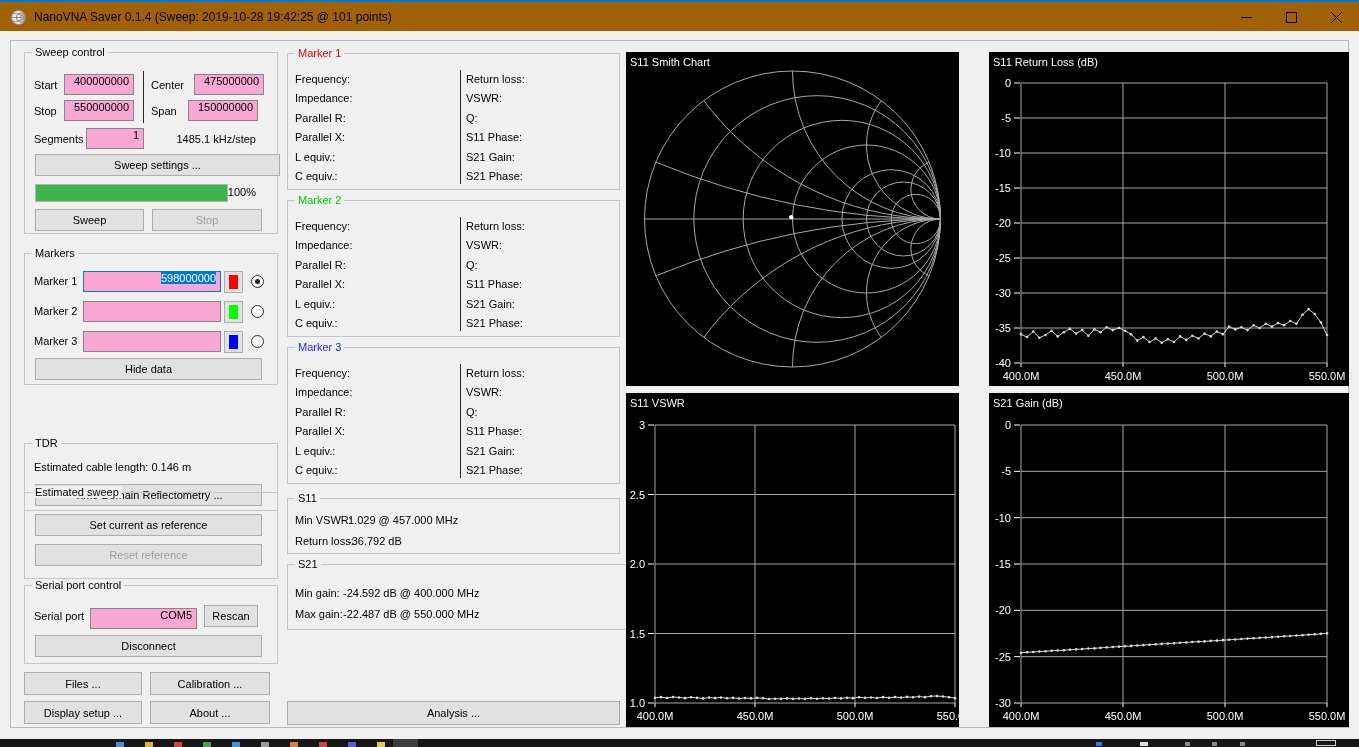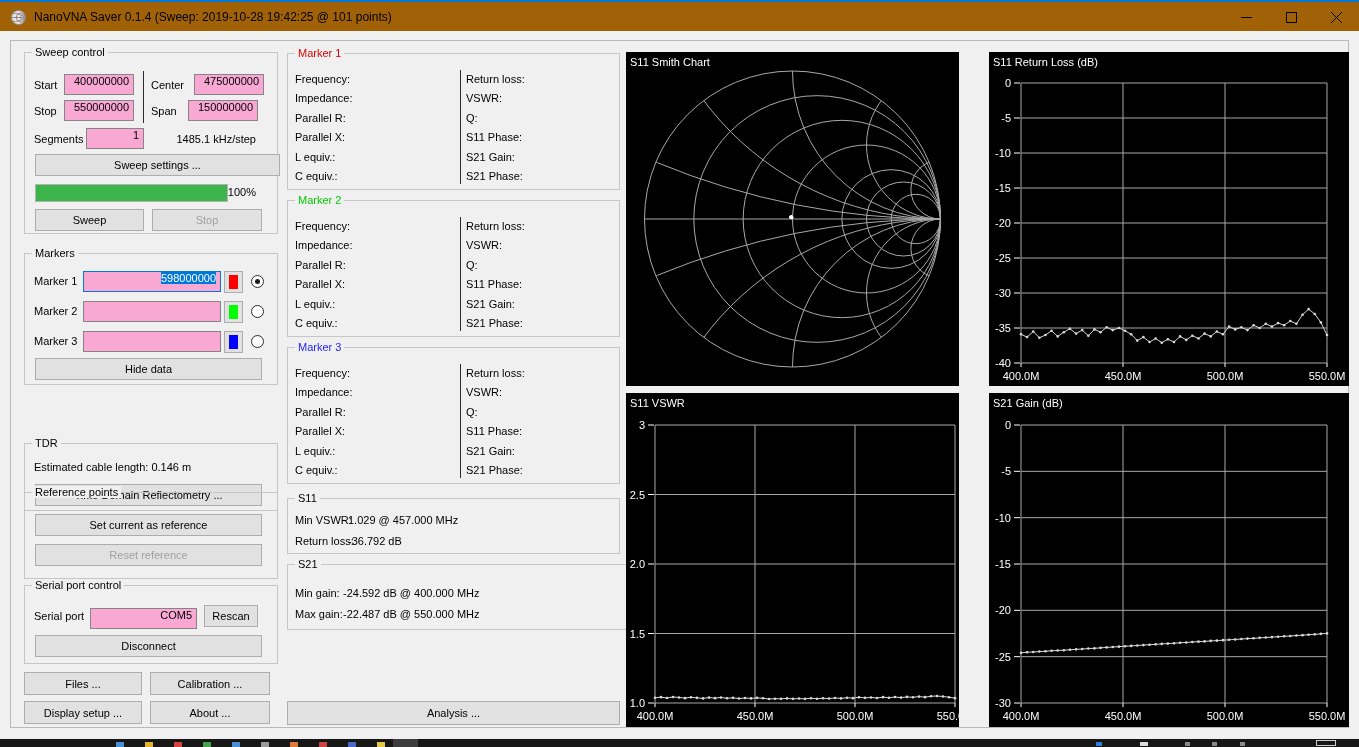--- a/index.html
+++ b/index.html
@@ -137,21 +137,21 @@
 
     <div class="group" style="left:13px;top:356px;width:254px;height:68px;margin-top:46px;">
       <span class="gtitle">TDR</span>
       <span class="lbl" style="left:9px;top:17px;">Estimated cable length: 0.146 m</span>
       <div class="btn" style="left:10px;top:40px;width:227px;">
           <span>Time Domain Reflectometry ...</span>
         </div>
     </div>
 
     <div class="group" style="left:13px;top:451px;width:254px;height:87px;">
-      <span class="gtitle">Reference points</span>
+      <span class="gtitle">Estimated sweep</span>
       <div class="btn dis" style="left:10px;top:51px;width:227px;">
           <span>Reset reference</span>
         </div>
       <div class="btn" style="left:10px;top:21px;width:227px;">
           <span>Set current as reference</span>
         </div>
     </div>
 
     <div class="group" style="left:13px;top:544px;width:254px;height:79px;">
       <span class="gtitle">Serial port control</span>

